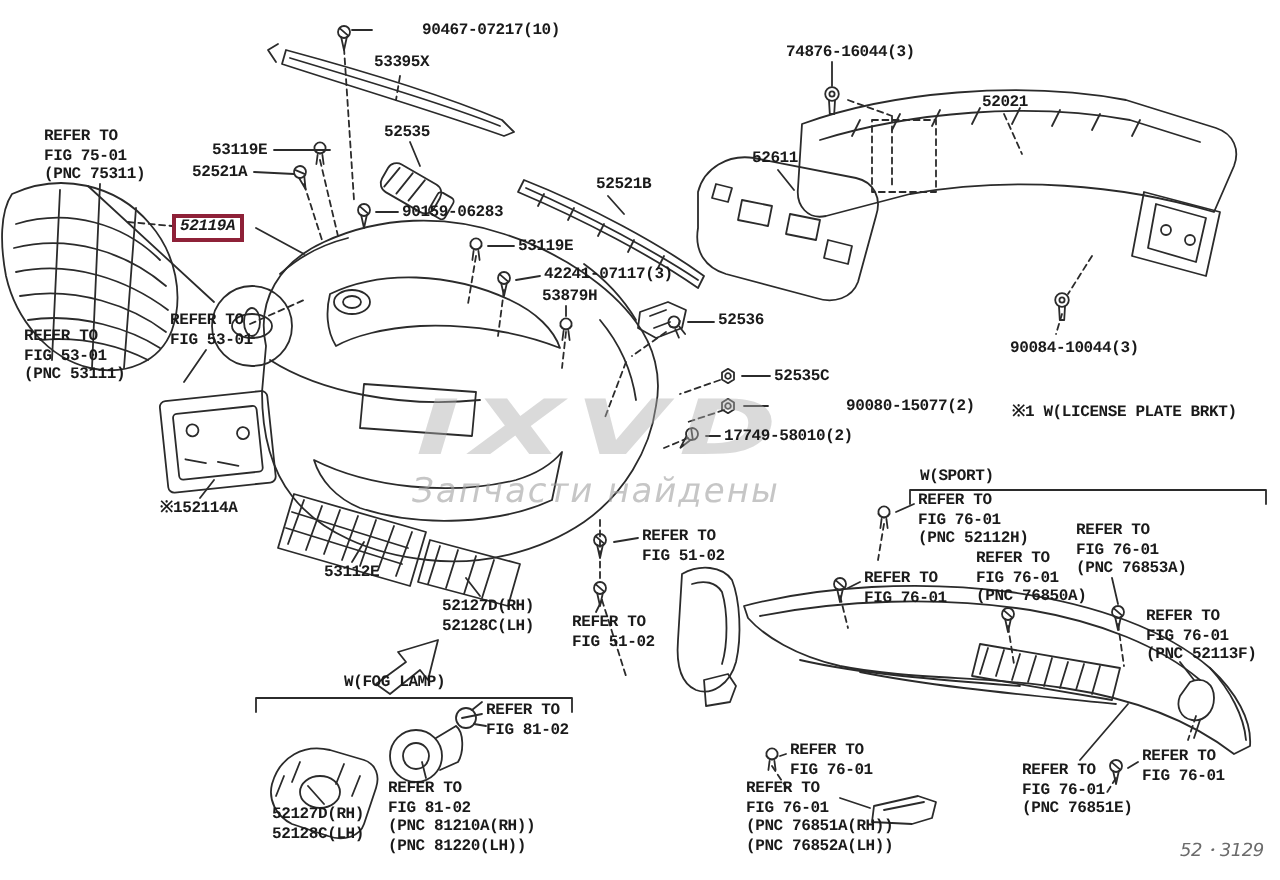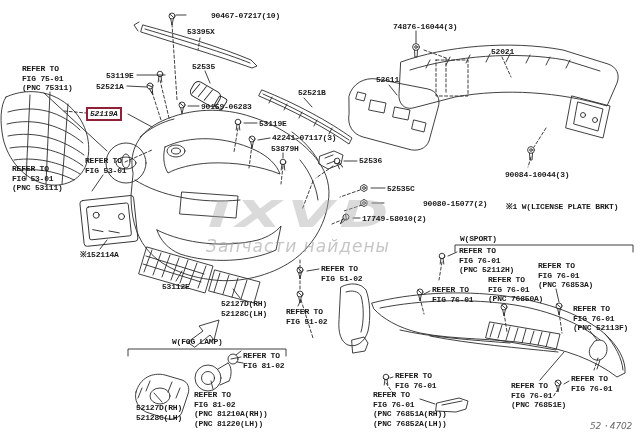--- a/index.html
+++ b/index.html
@@ -295,14 +295,14 @@
 FIG 76-01</div>
     <div class="lbl note" style="left: 373px; top: 390px;">REFER TO
 FIG 76-01
 (PNC 76851A(RH))
 (PNC 76852A(LH))</div>
     <div class="lbl note" style="left: 511px; top: 381px;">REFER TO
 FIG 76-01
 (PNC 76851E)</div>
     <div class="lbl note" style="left: 571px; top: 374px;">REFER TO
 FIG 76-01</div>
-    <div class="lbl figcode" style="left: 590px; top: 422px;">52・4702</div>
+    <div class="lbl figcode" style="left: 590px; top: 422px;">52・3129</div>
   </div>
 
 </body></html>

